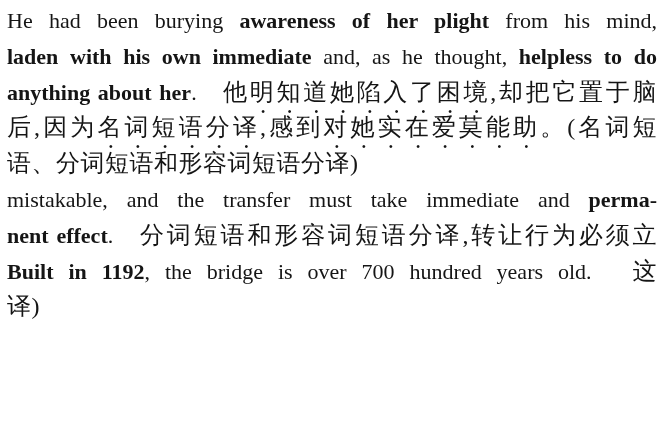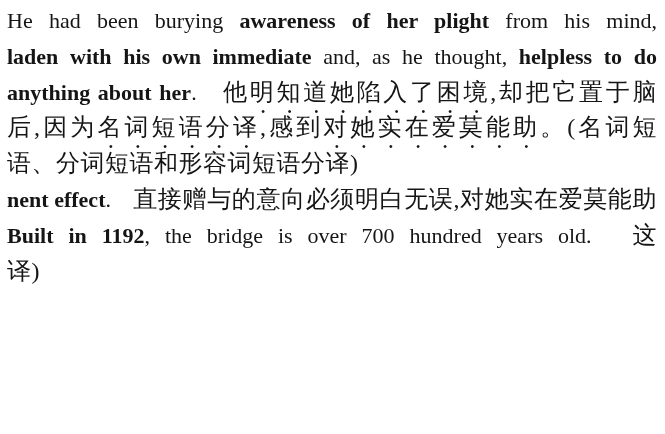--- a/index.html
+++ b/index.html
@@ -57,17 +57,18 @@
 </head>
 <body>
 
 <div class="page" style="background: rgb(255, 255, 255); color: rgb(21, 21, 21);">
   <div class="text-block" id="text-block">
       <div class="line justify"><span class="seg">He had been burying </span><span class="seg bold">awareness of her plight</span><span class="seg"> from his mind,</span></div>
       <div class="line justify"><span class="seg bold">laden with his own immediate</span><span class="seg"> and, as he thought, </span><span class="seg bold">helpless to do</span></div>
       <div class="line justify"><span class="seg bold">anything about her</span><span class="seg">.　</span><span class="seg cjk">他</span><span class="seg cjk dots">明知道她陷入了困境</span><span class="seg cjk">,却把它置于脑</span></div>
       <div class="line justify"><span class="seg cjk">后,因为</span><span class="seg cjk dots">名词短语分译</span><span class="seg cjk">,感到</span><span class="seg cjk dots">对她实在爱莫能助</span><span class="seg cjk">。(名词短</span></div>
       <div class="line left"><span class="seg cjk">语、分词短语和形容词短语分译)</span></div>
-      <div class="line justify"><span class="seg bold">nent effect</span><span class="seg">.　</span><span class="seg cjk">直接赠与的意向必须明白无误,对她实在爱莫能助</span></div>
+      <div class="line justify"><span class="seg">mistakable, and the transfer must take immediate and </span><span class="seg bold">perma-</span></div>
+      <div class="line justify"><span class="seg bold">nent effect</span><span class="seg">.　</span><span class="seg cjk">分词短语和形容词短语分译,转让行为必须立</span></div>
       <div class="line justify"><span class="seg bold">Built in 1192</span><span class="seg">, the bridge is over 700 hundred years old.　</span><span class="seg cjk">这</span></div>
       <div class="line left"><span class="seg cjk">译)</span></div>
     </div>
 </div>
 
 </body></html>

